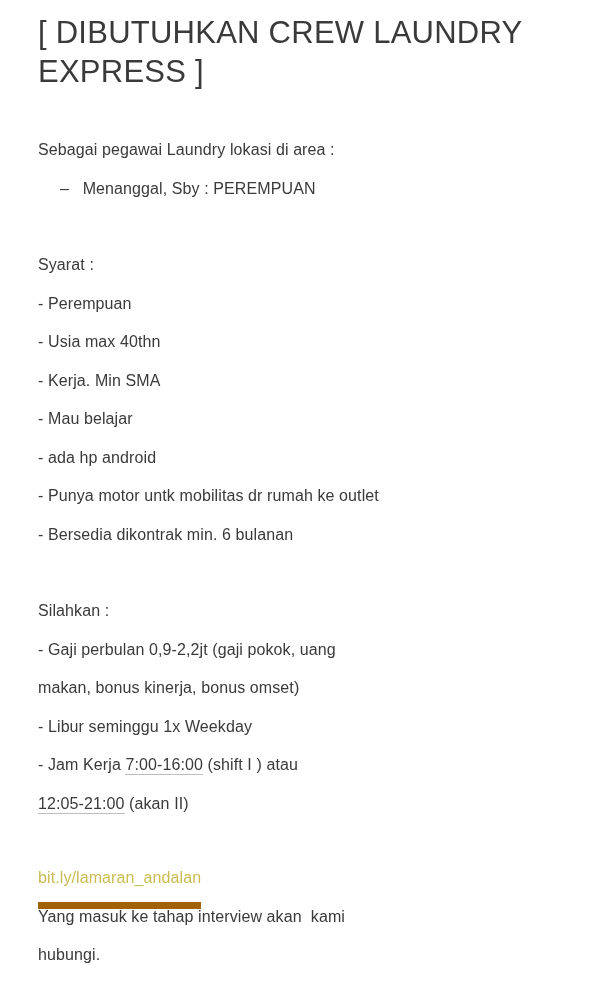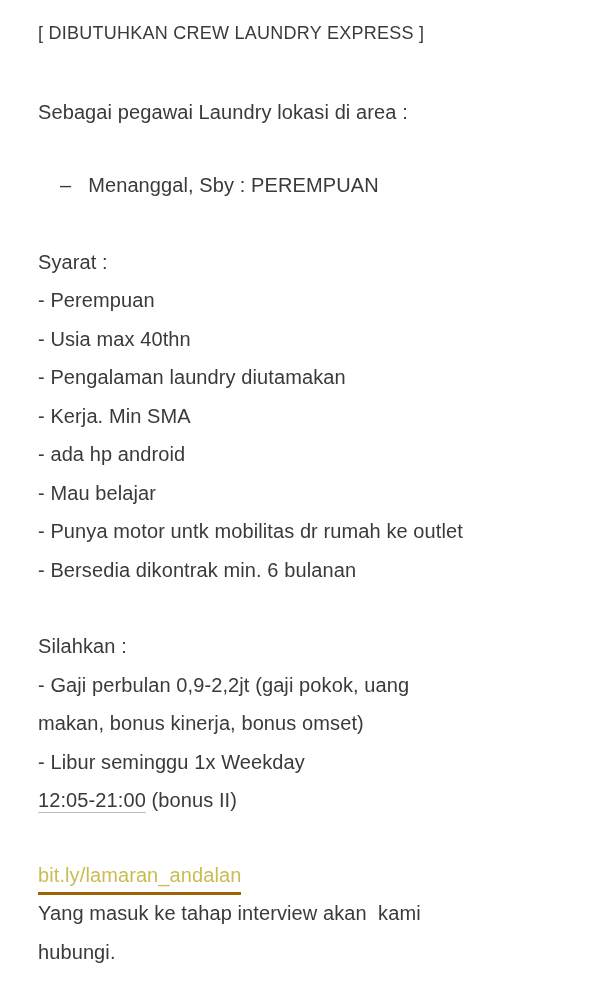--- a/index.html
+++ b/index.html
@@ -17,61 +17,60 @@
   #poster {
     position: relative;
     width: 613px;
     height: 1000px;
     background: #ffffff;
     box-sizing: border-box;
     padding: 14px 38px 0 38px;
   }
 
   .line {
-    font-size: 20px;
+    font-size: 16px;
     line-height: 38.5px;
     color: #3a3a3a;
     letter-spacing: 0.1px;
     white-space: pre-wrap;
     font-weight: 400;
   }
 
   .headline {
-    font-size: 18px;
+    font-size: 31px;
     line-height: 38.5px;
     color: #3a3a3a;
     letter-spacing: 0.25px;
     white-space: pre-wrap;
   }
 
   .spacer-lg { height: 40px; }
   .spacer-md { height: 38px; }
   .spacer-sm { height: 36px; }
 
   .bullet-dash {
     padding-left: 22px;
-    margin-top: 35px;
   }
 
   .list-block .line { margin: 0; }
 
   
   .timelink {
     color: #3a3a3a;
     text-decoration: none;
     border-bottom: 1px solid #bdbdbd;
     padding-bottom: 1px;
   }
 
   
   .urllink {
     color: #c9bc53;
     text-decoration: none;
-    border-bottom: 3px solid #a16207;
-    padding-bottom: 6px;
+    border-bottom: 7px solid #a16207;
+    padding-bottom: 16px;
   }
 
   .emoji {
     display: inline-block;
     vertical-align: -3px;
     margin-right: 1px;
     font-size: 22px;
     line-height: 1;
     width: 26px;
     height: 24px;
@@ -91,39 +90,39 @@
 
   <div class="line bullet-dash">–   Menanggal, Sby : PEREMPUAN</div>
 
   <div class="spacer-md"></div>
 
   <div class="line">Syarat :</div>
 
   <div class="list-block">
     <div class="line">- Perempuan</div>
     <div class="line">- Usia max 40thn</div>
-    <div class="line">- Pengalaman laundry diutamakan</div>
     <div class="line">- Kerja. Min SMA</div>
+    <div class="line">- Mau belajar</div>
     <div class="line">- ada hp android</div>
-    <div class="line">- Mau belajar</div>
     <div class="line">- Punya motor untk mobilitas dr rumah ke outlet</div>
     <div class="line">- Bersedia dikontrak min. 6 bulanan</div>
   </div>
 
   <div class="spacer-md"></div>
 
   <div class="line">Silahkan :</div>
 
   <div class="list-block">
     <div class="line">- Gaji perbulan 0,9-2,2jt (gaji pokok, uang</div>
     <div class="line">makan, bonus kinerja, bonus omset)</div>
     <div class="line">- Libur seminggu 1x Weekday</div>
 
+    <div class="line"><span>- Jam Kerja </span><a class="timelink" href="#">7:00-16:00</a><span> (shift I ) atau</span></div>
 
-    <div class="line"><a class="timelink" href="#">12:05-21:00</a><span> (bonus II)</span></div>
+    <div class="line"><a class="timelink" href="#">12:05-21:00</a><span> (akan II)</span></div>
   </div>
 
   <div class="spacer-sm"></div>
 
 
   <div class="line"><a class="urllink" href="#">bit.ly/lamaran_andalan</a></div>
 
   <div class="line">Yang masuk ke tahap interview akan  kami</div>
   <div class="line">hubungi.</div>
 

